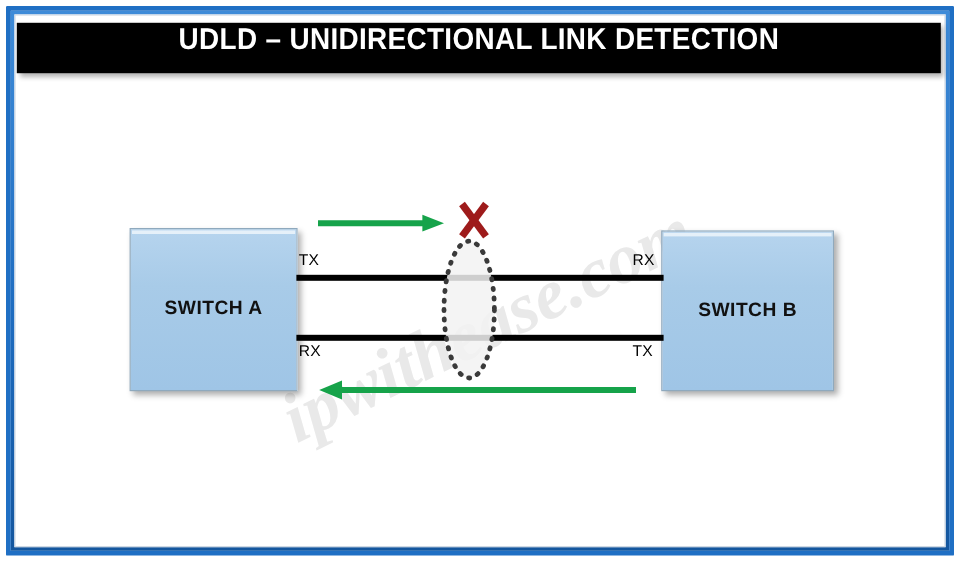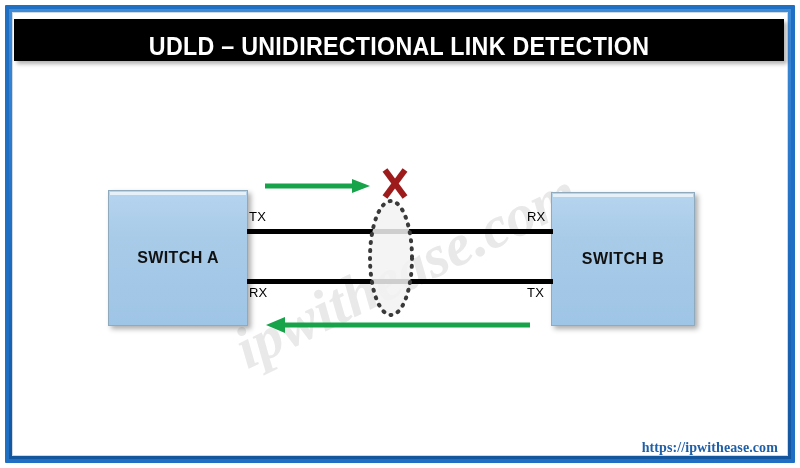--- a/index.html
+++ b/index.html
@@ -42,21 +42,21 @@
   
   #title-banner {
     position: absolute;
     left: 14px;
     top: 19px;
     width: 770px;
     height: 42px;
     background: #000000;
     box-shadow: 3px 3px 4px rgba(0,0,0,0.30);
     display: flex;
-    align-items: flex-end;
+    align-items: flex-start;
     justify-content: center;
     overflow: hidden;
   }
   #title-text {
     color: #ffffff;
     font-family: "Liberation Sans Narrow", "Liberation Sans", sans-serif;
     font-weight: bold;
     font-size: 25px;
     letter-spacing: 0.3px;
     transform: scaleX(0.93);
@@ -211,15 +211,14 @@
       </g>
 
       <g stroke="#9E1B1B" stroke-width="6" stroke-linecap="butt">
         <line x1="385" y1="170" x2="405" y2="197"></line>
         <line x1="405" y1="170" x2="385" y2="197"></line>
       </g>
     </svg>
 
   </div>
 
-  <a id="footer-link" href="#" style="text-decoration:none;">https://ipwithease.com</a>
 
 </div>
 
 </body></html>

